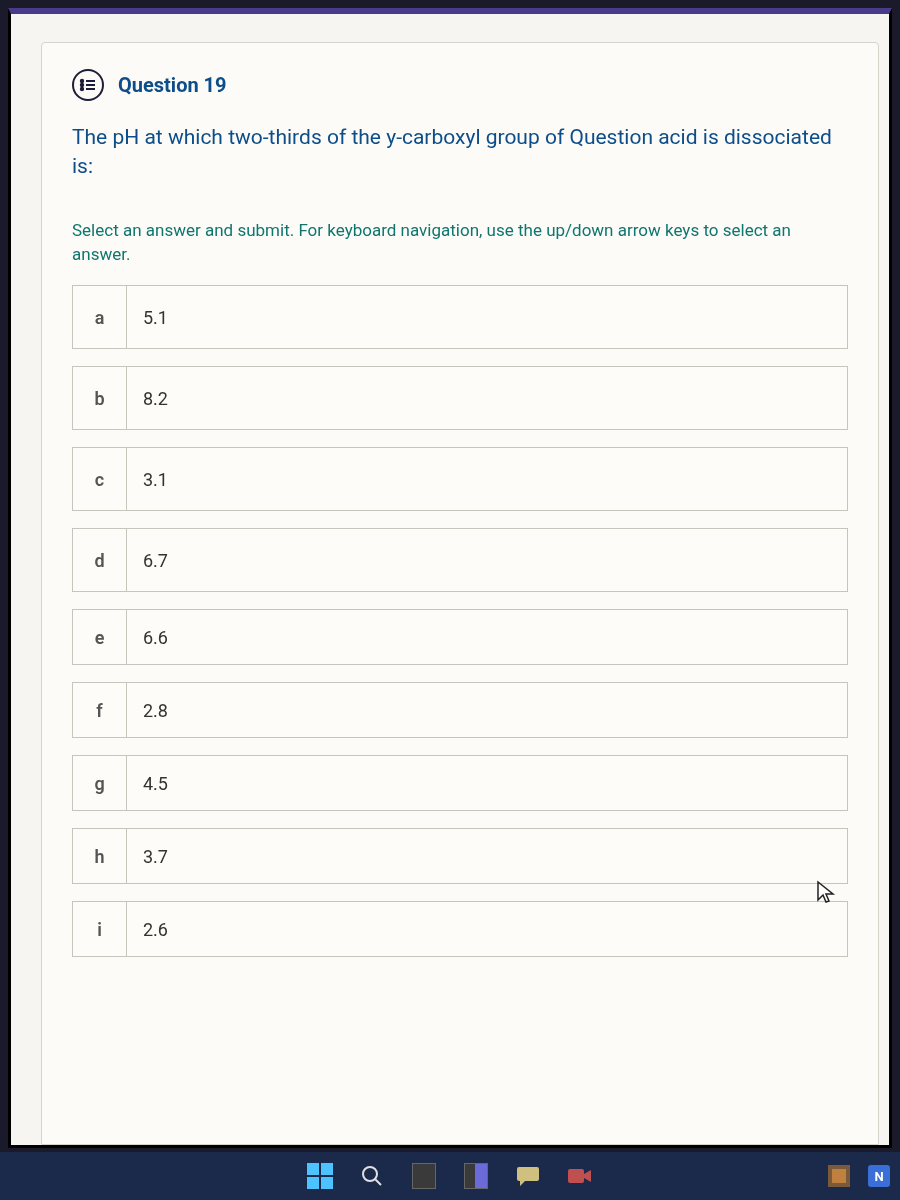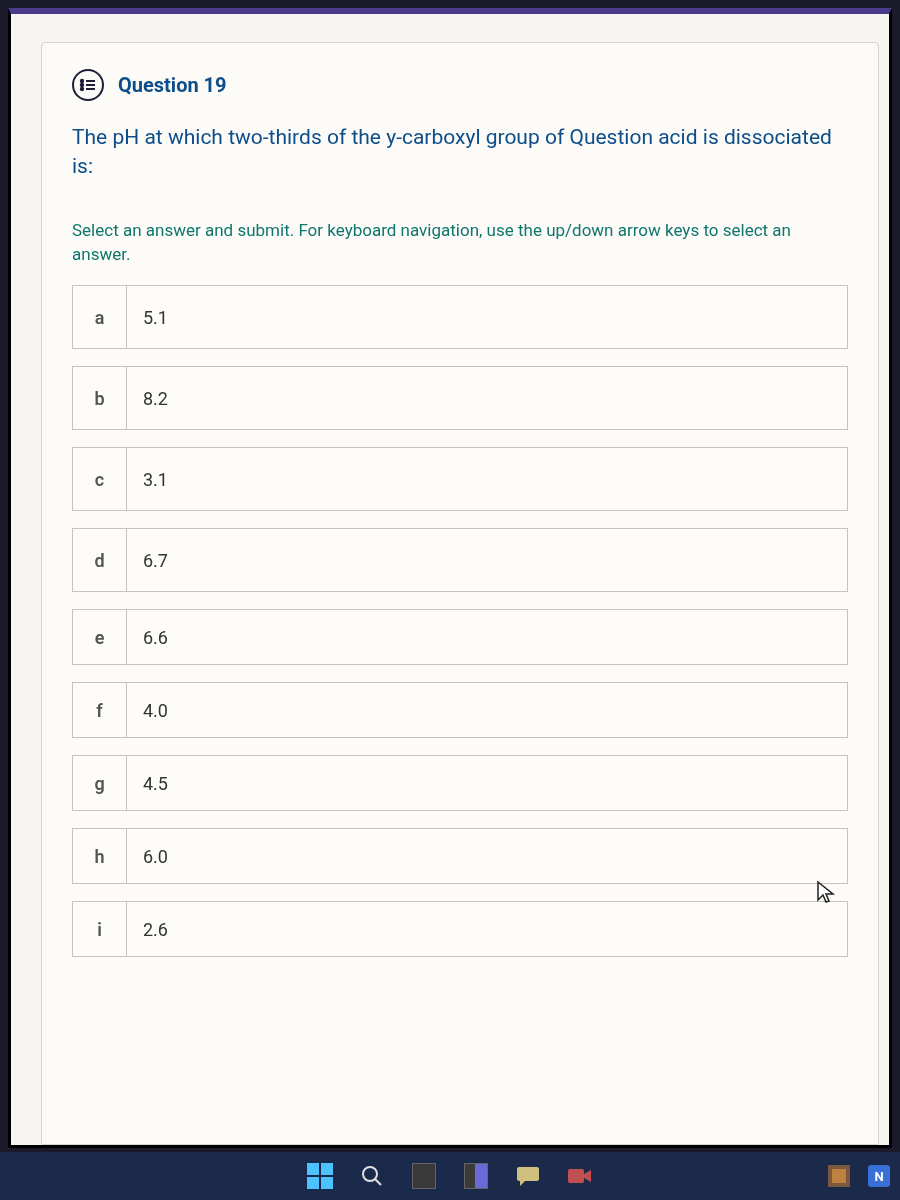--- a/index.html
+++ b/index.html
@@ -212,29 +212,29 @@
       <div class="option">
         <div class="opt-letter">d</div>
         <div class="opt-value">6.7</div>
       </div>
       <div class="option tight">
         <div class="opt-letter">e</div>
         <div class="opt-value">6.6</div>
       </div>
       <div class="option tight">
         <div class="opt-letter">f</div>
-        <div class="opt-value">4.0</div>
+        <div class="opt-value">2.8</div>
       </div>
       <div class="option tight">
         <div class="opt-letter">g</div>
         <div class="opt-value">4.5</div>
       </div>
       <div class="option tight">
         <div class="opt-letter">h</div>
-        <div class="opt-value">6.0</div>
+        <div class="opt-value">3.7</div>
       </div>
       <div class="option tight">
         <div class="opt-letter">i</div>
         <div class="opt-value">2.6</div>
       </div>
     </div>
 
   </div>
 
   <div class="cursor-overlay">

